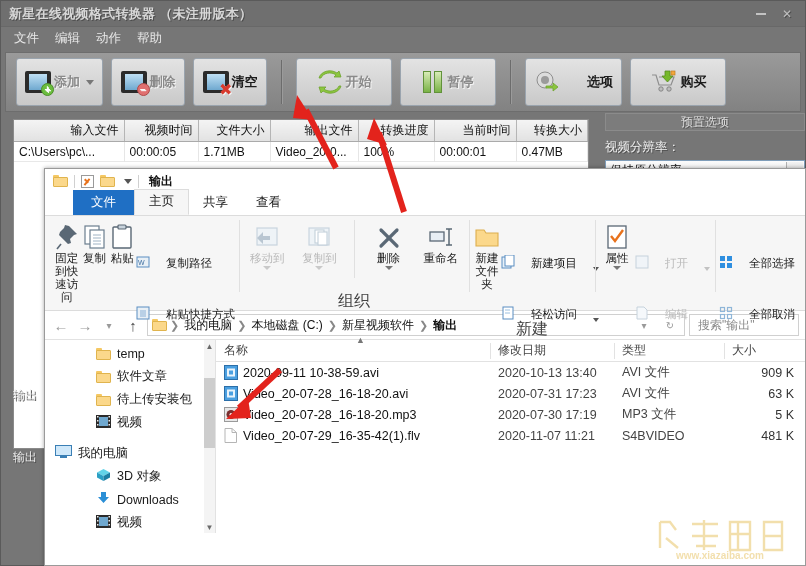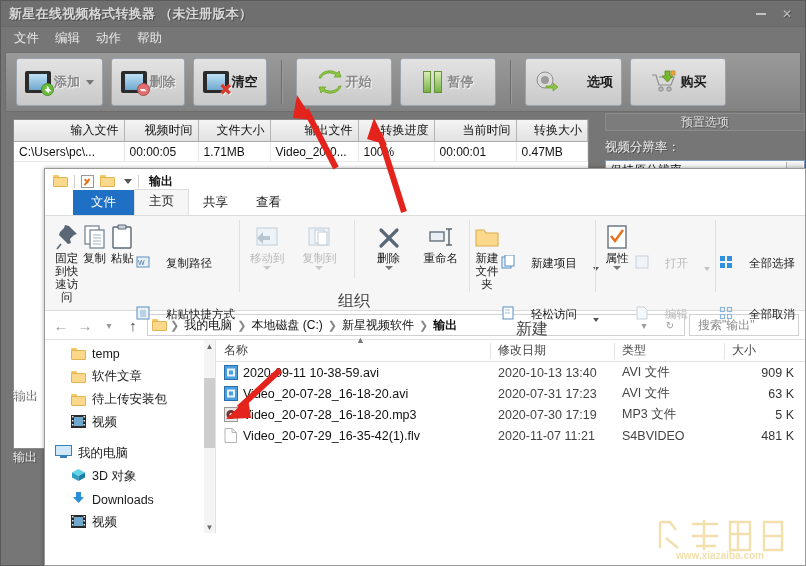--- a/index.html
+++ b/index.html
@@ -177,21 +177,21 @@
   #searchbox {
     width:110px; height:22px; border:1px solid #d0d0d0; background:#fff;
     display:flex; align-items:center; padding-left:8px; color:#8a8a8a; font-size:12px;
   }
 
   
   #exp-main { display:flex; height:194px; border-top:1px solid #e2e2e2; }
   #exp-nav { width:170px; background:#fff; position:relative; overflow:hidden; padding-top:2px;}
   .navitem { display:flex; align-items:center; gap:6px; height:23px; padding-left:24px; font-size:12.5px; color:#1a1a1a; }
   .navitem.root { padding-left:10px; }
-  .navitem.l2 { padding-left:26px; }
+  .navitem.l2 { padding-left:15px;margin-left:36px; }
   .nav-scroll { position:absolute; right:0; top:0; bottom:0; width:11px; background:#f4f4f4; }
   .nav-thumb { position:absolute; right:0; top:38px; width:11px; height:70px; background:#cdcdcd; }
   .nav-arrow { position:absolute; right:0; width:11px; height:12px; background:#f4f4f4; display:flex;align-items:center;justify-content:center;color:#6a6a6a;font-size:8px;}
 
   #exp-files { flex:1; background:#fff; border-left:1px solid #e2e2e2; position:relative;}
   #files-head { height:22px; display:flex; align-items:center; border-bottom:1px solid #e2e2e2; font-size:12px; color:#444;}
   .fh { padding-left:8px; position:relative; height:22px; display:flex;align-items:center;}
   .fh + .fh:before{content:"";position:absolute;left:0;top:3px;bottom:3px;width:1px;background:#e2e2e2;}
   .frow { height:21px; display:flex; align-items:center; font-size:12.5px; color:#111; }
   .fc { padding-left:8px; overflow:hidden; white-space:nowrap; }

